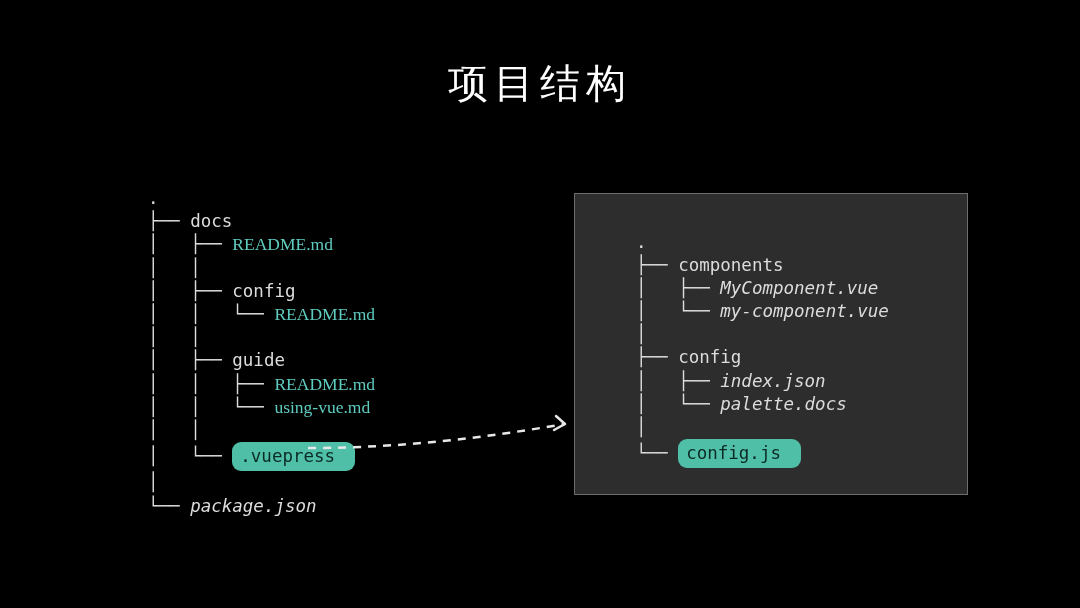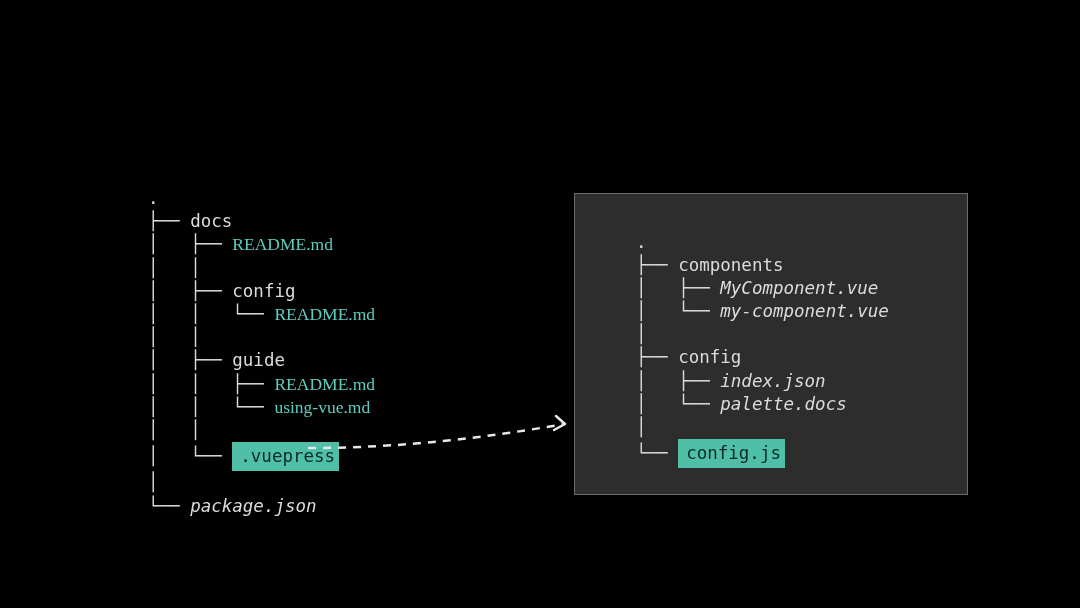--- a/index.html
+++ b/index.html
@@ -53,38 +53,40 @@
     }
 
     .md   { color: #5fccc0; font-family: Liberation Serif, serif; }
     .dir  { color: #dcdcdc; }
     .file { color: #dcdcdc; font-style: italic; }
 
     .hl {
       display: inline-block;
       background: #4fbfa8;
       color: #0b2a24;
-      padding: 3px 4px 3px 8px;
+      padding: 3px 20px 3px 8px;
       font-weight: 500;
+      border-radius: 9px;
     }
 
     .arrow {
       position: absolute;
       left: 302px;
       top: 406px;
       width: 286px;
       height: 50px;
       pointer-events: none;
     }
   </style>
 </head>
 <body>
 
 <div class="slide">
 
+  <div class="title">项目结构</div>
 
   <div class="tree-left"><span>.</span>
 <span class="dir">├── docs</span>
 <span>│   ├── </span><span class="md">README.md</span>
 <span>│   │</span>
 <span>│   ├── </span><span class="dir">config</span>
 <span>│   │   └── </span><span class="md">README.md</span>
 <span>│   │</span>
 <span>│   ├── </span><span class="dir">guide</span>
 <span>│   │   ├── </span><span class="md">README.md</span>

